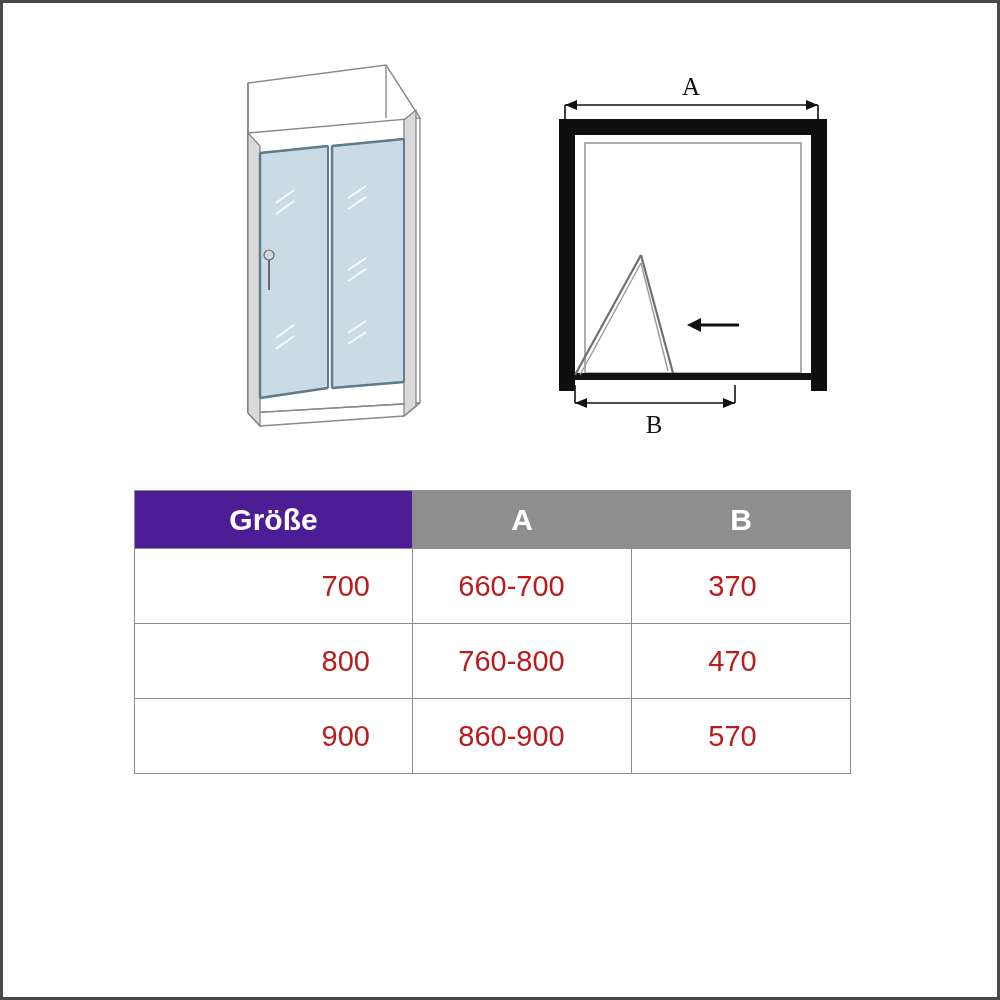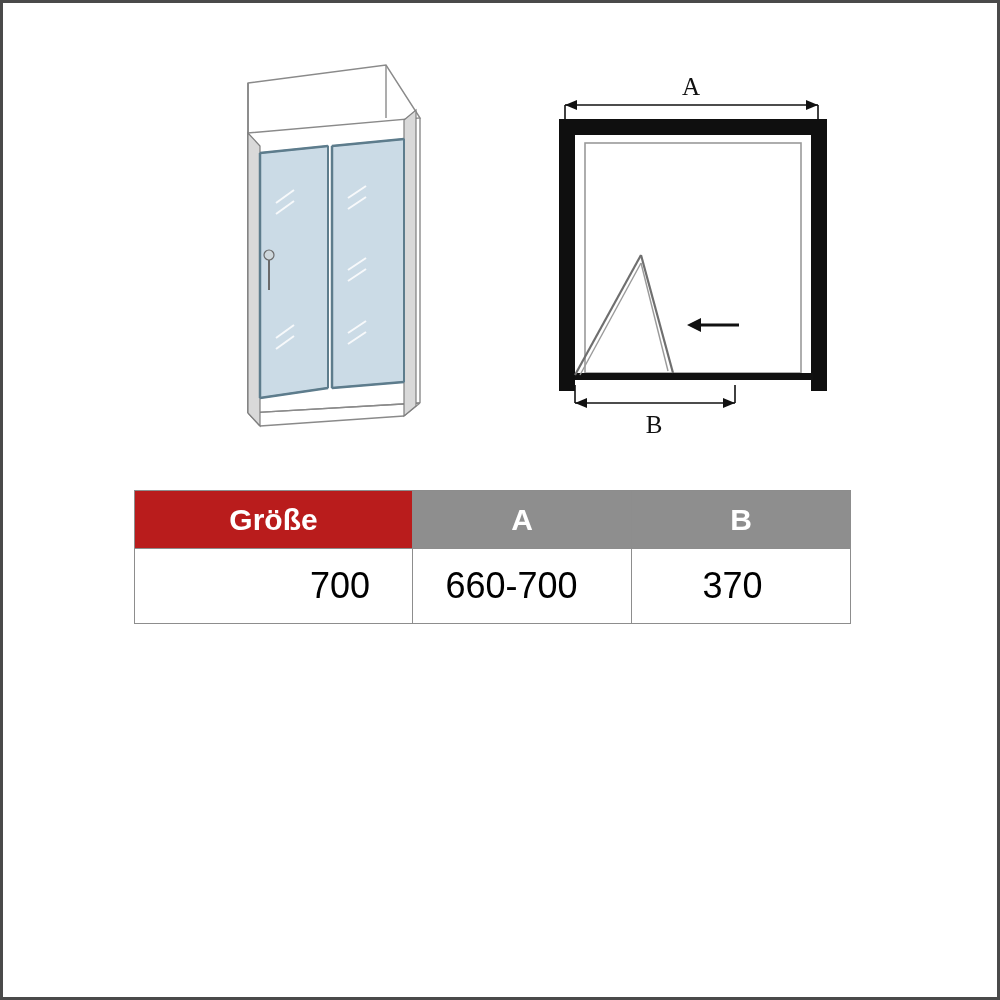--- a/index.html
+++ b/index.html
@@ -61,35 +61,35 @@
     text-align: center;
     font-family: "Liberation Sans", sans-serif;
   }
   .size-table thead th {
     height: 55px;
     font-size: 30px;
     font-weight: bold;
     color: #ffffff;
   }
   .size-table thead th.h-size {
-    background: #b91c1c;
+    background: #4c1d95;
     width: 275px;
   }
   .size-table thead th.h-a {
     background: #8e8e8e;
     width: 216px;
   }
   .size-table thead th.h-b {
     background: #8e8e8e;
     width: 216px;
   }
   .size-table tbody td {
     height: 72px;
-    font-size: 36px;
-    color: #000000;
+    font-size: 29px;
+    color: #b91c1c;
     background: #ffffff;
   }
   .size-table tbody td.c-size {
     text-align: right;
     padding-right: 42px;
   }
   .size-table tbody td.c-a {
     text-align: center;
     padding-right: 22px;
   }
@@ -231,16 +231,26 @@
         <th class="h-a">A</th>
         <th class="h-b">B</th>
       </tr>
     </thead>
     <tbody>
       <tr>
         <td class="c-size">700</td>
         <td class="c-a">660-700</td>
         <td class="c-b">370</td>
       </tr>
+      <tr>
+        <td class="c-size">800</td>
+        <td class="c-a">760-800</td>
+        <td class="c-b">470</td>
+      </tr>
+      <tr>
+        <td class="c-size">900</td>
+        <td class="c-a">860-900</td>
+        <td class="c-b">570</td>
+      </tr>
     </tbody>
   </table>
 
 </div>
 
 </body></html>

